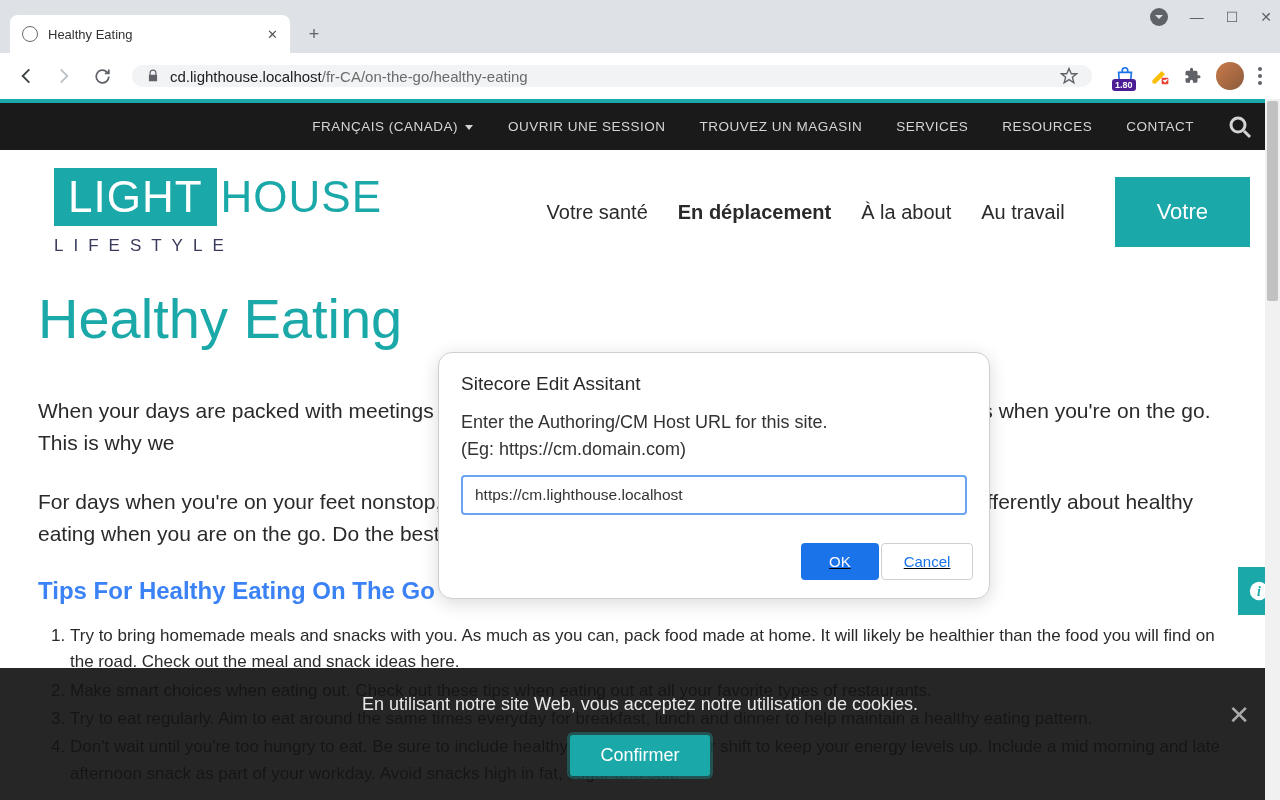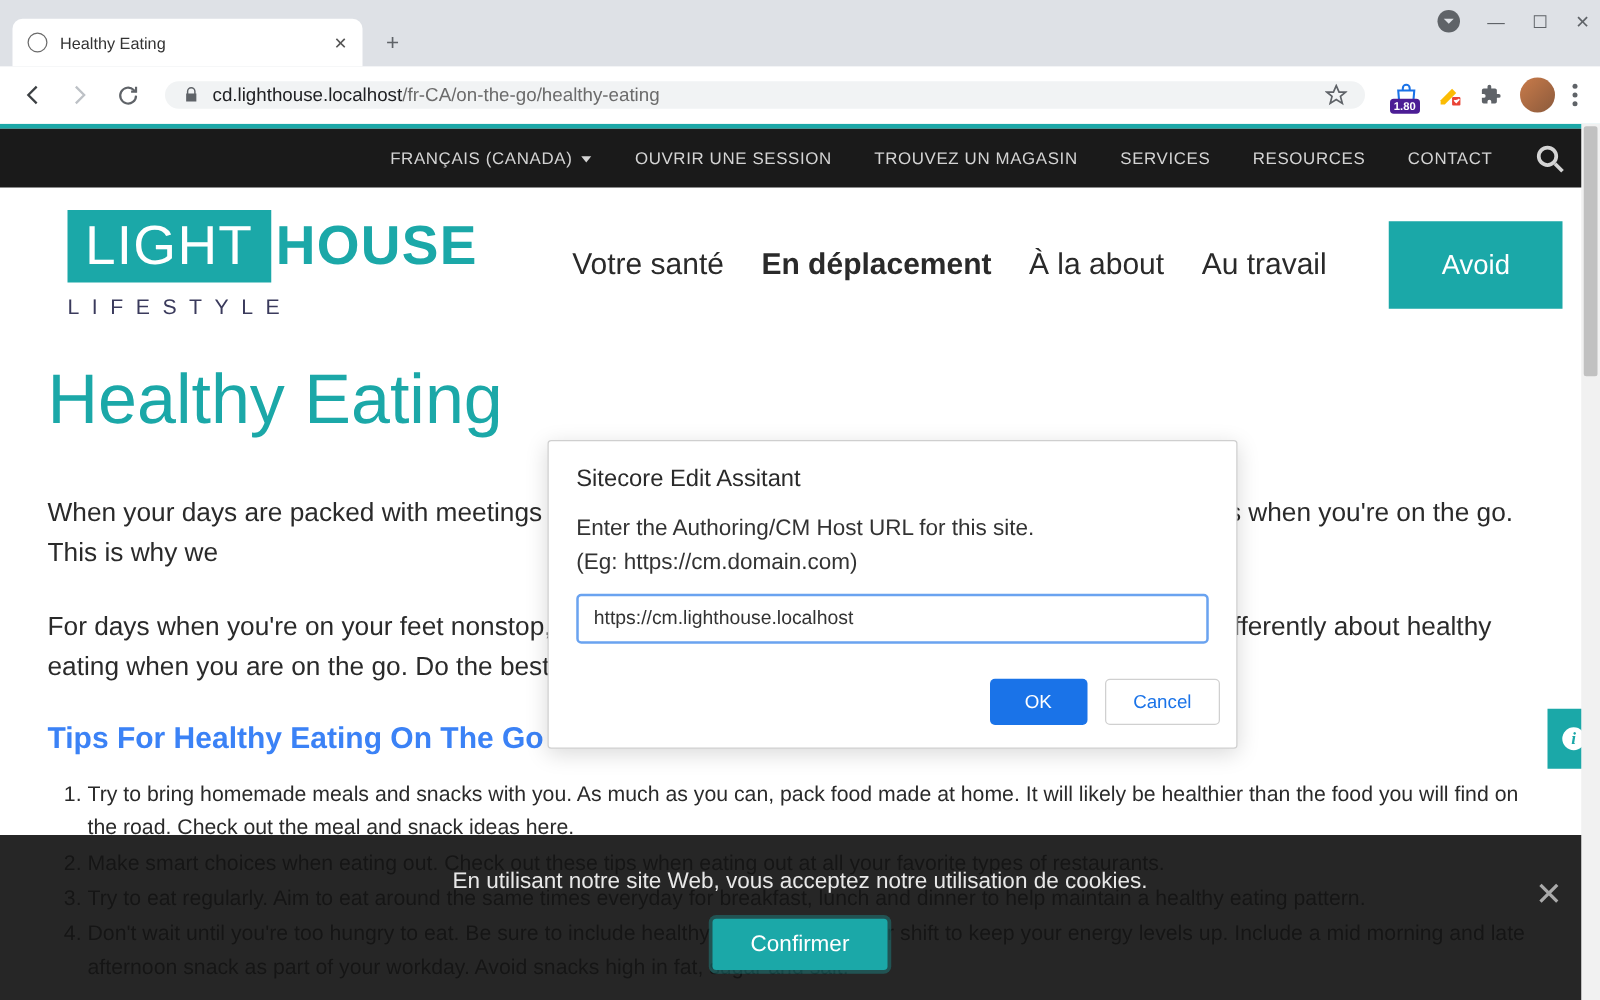--- a/index.html
+++ b/index.html
@@ -35,24 +35,24 @@
 .viewport { flex: 1; background: #fff; position: relative; overflow: hidden; }
 .accent-bar { height: 4px; background: #1ba8a8; }
 .topnav { background: #1a1a1a; height: 47px; display: flex; align-items: center; justify-content: flex-end; padding: 0 28px; gap: 34px; }
 .topnav-item { color: #d4d4d4; font-size: 13.5px; letter-spacing: 0.5px; display: flex; align-items: center; gap: 6px; cursor: pointer; }
 .topnav-search { color: #d4d4d4; }
 
 .header { display: flex; align-items: center; padding: 18px 30px 0 38px; }
 .logo { display: flex; flex-direction: column; margin-left: 16px; }
 .logo-main { display: flex; align-items: center; }
 .logo-box { background: #1ba8a8; color: #fff; padding: 4px 14px; font-size: 44px; font-weight: 300; letter-spacing: 1px; }
-.logo-rest { color: #1ba8a8; font-size: 44px; font-weight: 700; letter-spacing: 1px; padding-left: 4px; }
+.logo-rest { color: #1ba8a8; font-size: 44px; font-weight: 400; letter-spacing: 1px; padding-left: 4px; }
 .logo-sub { color: #3a3a5c; font-size: 17px; letter-spacing: 10px; margin-top: 10px; font-weight: 300; }
 .main-nav { margin-left: auto; display: flex; align-items: center; gap: 30px; }
-.main-nav-item { color: #2a2a2a; font-size: 24px; cursor: pointer; text-align: center; }
+.main-nav-item { color: #2a2a2a; font-size: 20px; cursor: pointer; text-align: center; }
 .main-nav-item.active { font-weight: 700; }
 .guides-btn { background: #1ba8a8; color: #fff; padding: 22px 42px; font-size: 22px; font-weight: 500; cursor: pointer; margin-left: 20px; }
 
 .content { padding: 30px 38px; }
 .page-title { color: #1ba8a8; font-size: 56px; font-weight: 400; margin-bottom: 44px; }
 .body-text { font-size: 21px; color: #2a2a2a; line-height: 1.5; margin-bottom: 28px; }
 .subheading { font-size: 24px; font-weight: 600; color: #3b82f6; margin: 22px 0 18px; }
 .tips { padding-left: 32px; }
 .tips li { font-size: 17px; color: #2a2a2a; line-height: 1.55; margin-bottom: 2px; list-style: decimal; }
 
@@ -63,25 +63,25 @@
 .cookie-close { position: absolute; right: 30px; top: 32px; color: #aaa; font-size: 26px; cursor: pointer; }
 
 
 .info-fab { position: absolute; right: 0; top: 468px; width: 42px; height: 48px; background: #1ba8a8; color: #fff; display: flex; align-items: center; justify-content: center; font-size: 22px; cursor: pointer; }
 
 
 .scrollbar-track { position: absolute; right: 0; top: 0; bottom: 0; width: 15px; background: #f1f1f1; }
 .scrollbar-thumb { position: absolute; right: 2px; top: 2px; width: 11px; height: 200px; background: #c1c1c1; border-radius: 2px; }
 
 
-.modal { position: absolute; left: 438px; top: 253px; width: 552px; background: #fff; border: 1px solid #cfcfcf; border-radius: 3px; box-shadow: 0 4px 18px rgba(0,0,0,0.15); padding: 20px 22px 18px; }
+.modal { position: absolute; left: 438px; top: 253px; width: 552px; background: #fff; border: 1px solid #cfcfcf; border-radius: 14px; box-shadow: 0 4px 18px rgba(0,0,0,0.15); padding: 20px 22px 18px; }
 .modal-title { font-size: 19px; color: #2a2a2a; margin-bottom: 14px; }
 .modal-desc { font-size: 18px; color: #333; line-height: 1.5; margin-bottom: 12px; }
 .modal-input { width: 100%; border: 2px solid #6aa3f0; border-radius: 4px; padding: 9px 12px; font-size: 15.5px; color: #333; outline: none; }
-.modal-actions { display: flex; justify-content: center; gap: 14px; margin-top: 28px; padding-left: 340px; }
+.modal-actions { display: flex; justify-content: flex-start; gap: 2px; margin-top: 28px; padding-left: 340px; text-decoration: underline; }
 .modal-ok { background: #1a73e8; color: #fff; border: none; padding: 9px 28px; font-size: 15px; border-radius: 4px; cursor: pointer; }
 .modal-cancel { background: #fff; color: #1a73e8; border: 1px solid #d0d0d0; padding: 9px 22px; font-size: 15px; border-radius: 4px; cursor: pointer; }
 
 svg { display: block; }
 </style>
 </head>
 <body>
 
 <div class="browser-frame">
 
@@ -193,21 +193,21 @@
           <span class="logo-box">LIGHT</span>
           <span class="logo-rest">HOUSE</span>
         </div>
         <span class="logo-sub">LIFESTYLE</span>
       </div>
       <div class="main-nav">
         <span class="main-nav-item">Votre santé</span>
         <span class="main-nav-item active">En déplacement</span>
         <span class="main-nav-item">À la about</span>
         <span class="main-nav-item">Au travail</span>
-        <span class="guides-btn">Avoid</span>
+        <span class="guides-btn">Votre</span>
       </div>
     </div>
 
     <div class="content">
       <h1 class="page-title">Healthy Eating</h1>
       <p class="body-text">When your days are packed with meetings or you work odd hours, sometimes the only chance to eat is when you're on the go. This is why we</p>
       <p class="body-text">For days when you're on your feet nonstop, soup isn't exactly the best choice. It is important to think differently about healthy eating when you are on the go. Do the best you can without beating yourself up.</p>
       <h2 class="subheading">Tips For Healthy Eating On The Go</h2>
       <ol class="tips">
         <li>Try to bring homemade meals and snacks with you. As much as you can, pack food made at home. It will likely be healthier than the food you will find on the road. Check out the meal and snack ideas here.</li>

